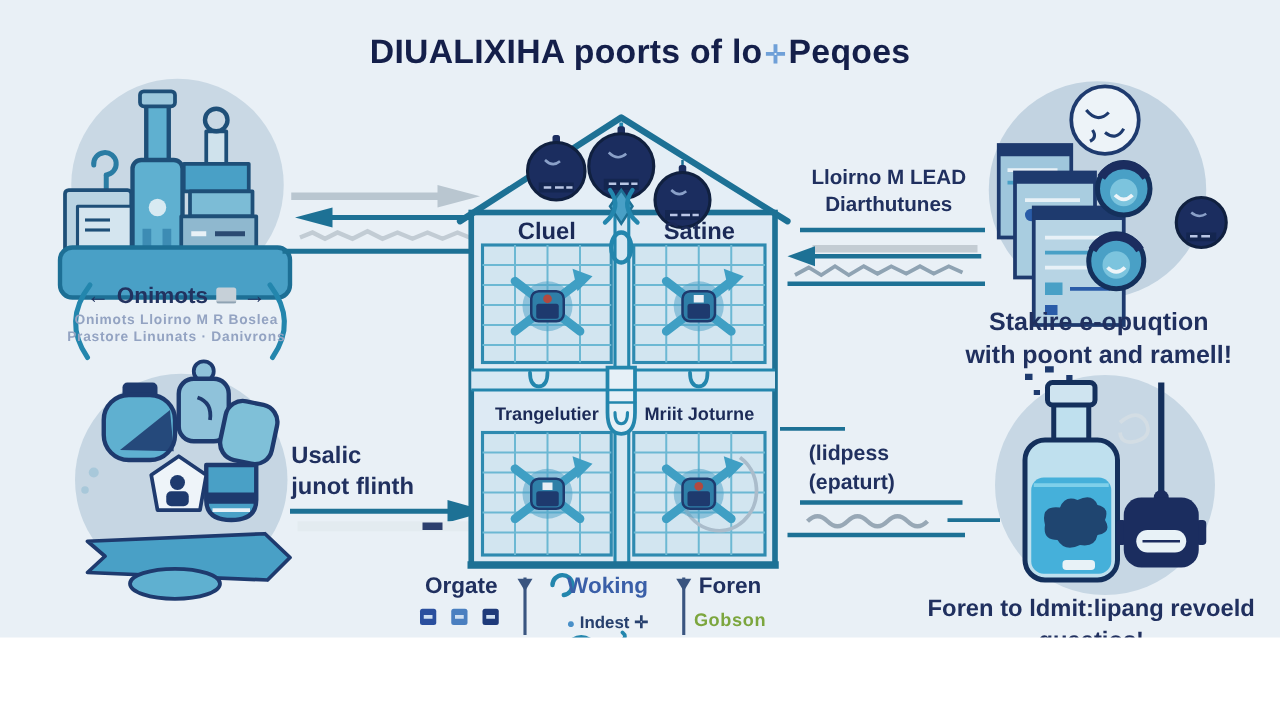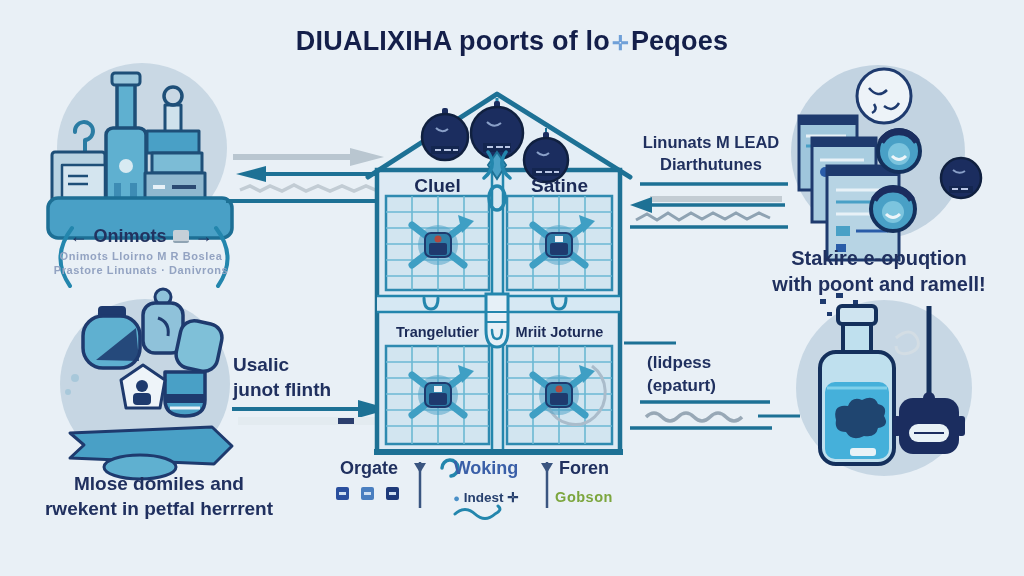--- a/index.html
+++ b/index.html
@@ -1,16 +1,16 @@
 <!DOCTYPE html>
 <html><head>
 <meta charset="utf-8">
 <style>
   html,body{margin:0;padding:0;}
-  #stage{position:relative;width:1024px;height:576px;background:#e9f0f6;overflow:hidden;
+  #stage{position:relative;width:1024px;height:510px;background:#e9f0f6;overflow:hidden;
          font-family:"Liberation Sans",sans-serif;}
   #art{position:absolute;left:0;top:0;z-index:0;}
   .t{position:absolute;z-index:2;font-weight:700;color:#20305f;}
   .ctr{text-align:center;}
   #title{left:0;top:26px;width:1024px;text-align:center;font-size:27px;color:#141f4a;letter-spacing:.2px;}
   #title .ticon{color:#6fa0d8;font-size:20px;margin:0 2px;}
   #usalic-row{left:45px;top:226px;width:192px;display:flex;justify-content:center;align-items:center;gap:6px;
               font-size:18px;color:#22325f;}
   .stamp{display:inline-block;width:16px;height:11px;border-radius:2px;background:#c6d0d8;
          border-bottom:2px solid #8fa3b3;}
@@ -347,49 +347,49 @@
 <div id="usalic-sub" class="t">
   <div>Onimots Lloirno M R Boslea</div>
   <div>Prastore Linunats · Danivrons</div>
 </div>
 
 <div id="shooved" class="t">
   <div>Usalic</div>
   <div>junot flinth</div>
 </div>
 
-<div id="mlose" class="t ctr">
-  <div>Mlose domiles and</div>
-  <div>rwekent in petfal herrrent</div>
-</div>
 
 <div id="room-tl" class="t ctr">Cluel</div>
 <div id="room-tr" class="t ctr">Satine</div>
 <div id="room-bl" class="t ctr">Trangelutier</div>
 <div id="room-br" class="t ctr">Mriit Joturne</div>
 
 <div id="step1" class="t ctr">Orgate</div>
 <div id="step2" class="t ctr">Woking</div>
 <div id="step2-sub" class="t ctr">
   <span class="blt">●</span>
   <span>Indest</span>
   <span>✛</span>
 </div>
 <div id="step3" class="t ctr">Foren</div>
 <div id="step3-sub" class="t ctr">Gobson</div>
 
 <div id="sonering" class="t ctr">
-  <div>Linunats M LEAD</div>
+  <div>Lloirno M LEAD</div>
   <div>Diarthutunes</div>
 </div>
 
 <div id="stakire" class="t ctr">
   <div>Stakire e-opuqtion</div>
   <div>with poont and ramell!</div>
 </div>
 
 <div id="lidpess" class="t">
   <div>(lidpess</div>
   <div>(epaturt)</div>
 </div>
 
+<div id="foren" class="t ctr">
+  <div>Foren to ldmit:lipang revoeld</div>
+  <div>guaatios!</div>
+</div>
 
 </div>
 
 </body></html>

